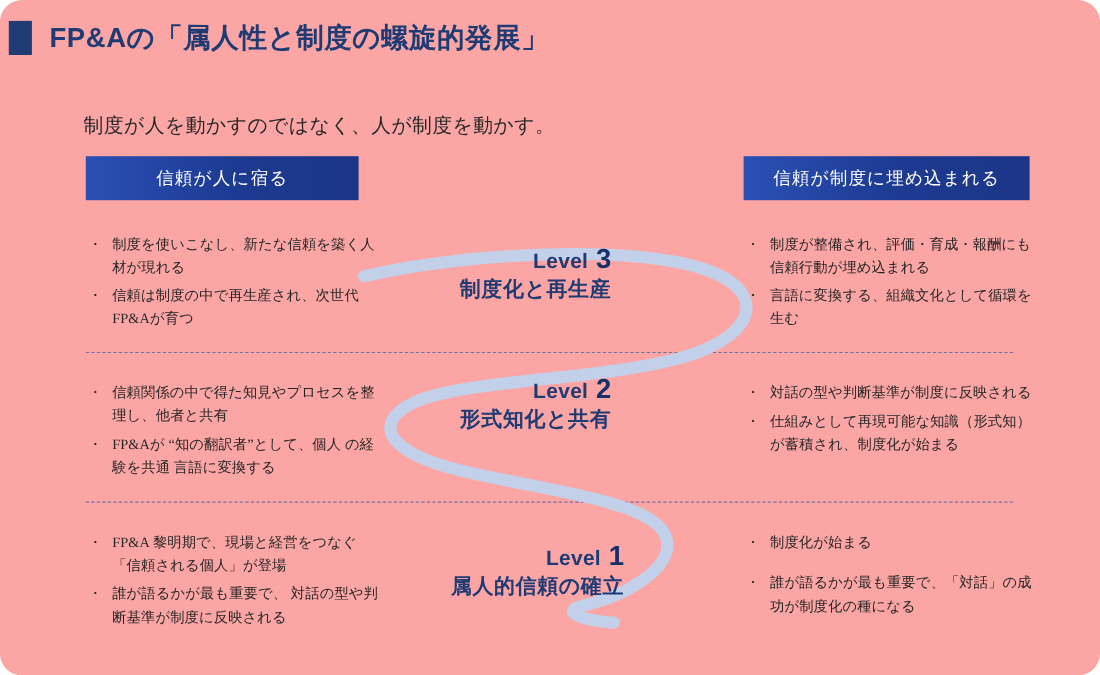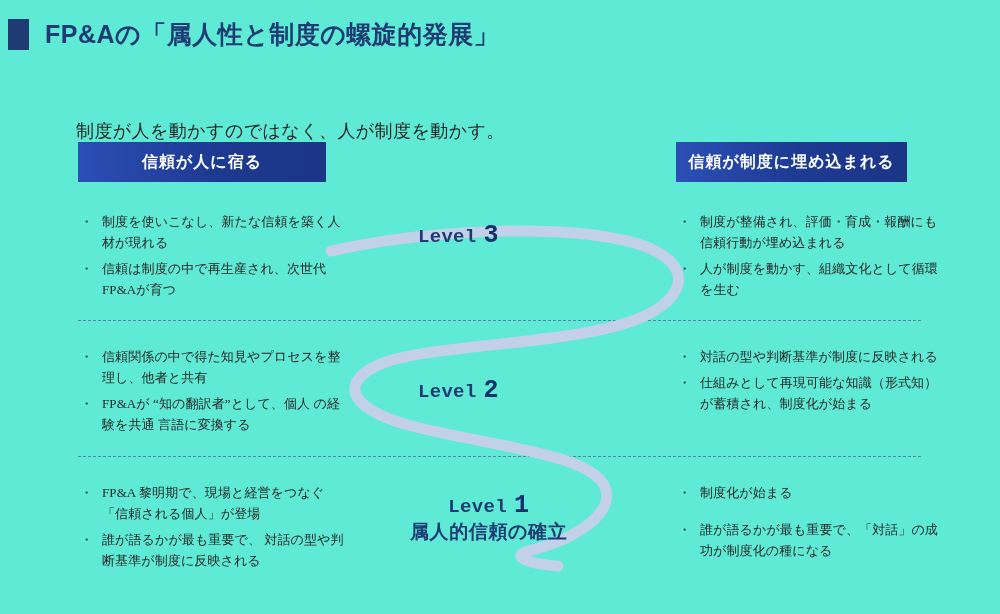--- a/index.html
+++ b/index.html
@@ -10,22 +10,23 @@
   }
   body {
     font-family: "Liberation Sans", "DejaVu Sans", sans-serif;
     -webkit-font-smoothing: antialiased;
   }
 
   #slide {
     position: relative;
     width: 1000px;
     height: 614px;
-    background: #5eead4;
+    background: #fca5a5;
     overflow: hidden;
+    border-radius: 20px;
   }
 
   
   #title-row {
     position: absolute;
     left: 0;
     top: 14px;
     width: 100%;
     height: 40px;
     display: flex;
@@ -44,50 +45,50 @@
     font-weight: bold;
     color: #1f3b73;
     letter-spacing: 0.5px;
     white-space: nowrap;
   }
 
   
   #subtitle {
     position: absolute;
     left: 76px;
-    top: 119px;
+    top: 102px;
     font-size: 18px;
     color: #262626;
     letter-spacing: 0.4px;
     white-space: nowrap;
   }
 
   
   .col-header {
     position: absolute;
     height: 40px;
     display: flex;
     align-items: center;
     justify-content: center;
     color: #ffffff;
     font-size: 16px;
-    font-weight: bold;
+    font-weight: normal;
     letter-spacing: 1px;
     white-space: nowrap;
   }
   #header-left {
     left: 78px;
     top: 142px;
     width: 248px;
     background: linear-gradient(to right, #2b4fb5 0%, #1d3a91 55%, #1b3687 100%);
   }
   #header-right {
     left: 676px;
     top: 142px;
-    width: 231px;
+    width: 260px;
     background: linear-gradient(to right, #2b4fb5 0%, #1d3a91 55%, #1b3687 100%);
   }
 
   
   .divider {
     position: absolute;
     left: 78px;
     width: 843px;
     height: 0;
     border-top: 1px dashed #5b6aa0;
@@ -140,26 +141,25 @@
     left: 0;
     top: 0;
     width: 1000px;
     height: 614px;
     pointer-events: none;
   }
 
   
   .level-block {
     position: absolute;
-    text-align: center;
+    text-align: right;
     white-space: nowrap;
-    font-family: Liberation Mono, monospace;
   }
   #level-3 { left: 418px; top: 222px; }
-  #level-2 { left: 418px; top: 377px; }
+  #level-2 { left: 418px; top: 340px; }
   #level-1 { left: 410px; top: 492px; }
 
   .level-line1 {
     font-size: 19px;
     font-weight: bold;
     color: #1f3b73;
     line-height: 1.15;
     letter-spacing: 0.3px;
   }
   .level-num {
@@ -221,28 +221,29 @@
     </div>
   </div>
 
   <div class="bullets right" id="bullets-r3">
     <div class="bullet-item">
       <span class="bullet-mark">・</span>
       <span class="bullet-text">制度が整備され、評価・育成・報酬にも信頼行動が埋め込まれる</span>
     </div>
     <div class="bullet-item">
       <span class="bullet-mark">・</span>
-      <span class="bullet-text">人が制度を動かす、組織文化として循環を生む</span>
+      <span class="bullet-text">言語に変換する、組織文化として循環を生む</span>
     </div>
   </div>
 
   <div class="level-block" id="level-3">
     <div class="level-line1">
       <span>Level</span><span class="level-num">3</span>
     </div>
+    <div class="level-line2">制度化と再生産</div>
   </div>
 
   <div class="bullets left" id="bullets-l2">
     <div class="bullet-item">
       <span class="bullet-mark">・</span>
       <span class="bullet-text">信頼関係の中で得た知見やプロセスを整理し、他者と共有</span>
     </div>
     <div class="bullet-item">
       <span class="bullet-mark">・</span>
       <span class="bullet-text">FP&amp;Aが “知の翻訳者”として、個人 の経験を共通 言語に変換する</span>
@@ -257,20 +258,21 @@
     <div class="bullet-item">
       <span class="bullet-mark">・</span>
       <span class="bullet-text">仕組みとして再現可能な知識（形式知）が蓄積され、制度化が始まる</span>
     </div>
   </div>
 
   <div class="level-block" id="level-2">
     <div class="level-line1">
       <span>Level</span><span class="level-num">2</span>
     </div>
+    <div class="level-line2">形式知化と共有</div>
   </div>
 
   <div class="bullets left" id="bullets-l1">
     <div class="bullet-item">
       <span class="bullet-mark">・</span>
       <span class="bullet-text">FP&amp;A 黎明期で、現場と経営をつなぐ「信頼される個人」が登場</span>
     </div>
     <div class="bullet-item">
       <span class="bullet-mark">・</span>
       <span class="bullet-text">誰が語るかが最も重要で、 対話の型や判断基準が制度に反映される</span>

